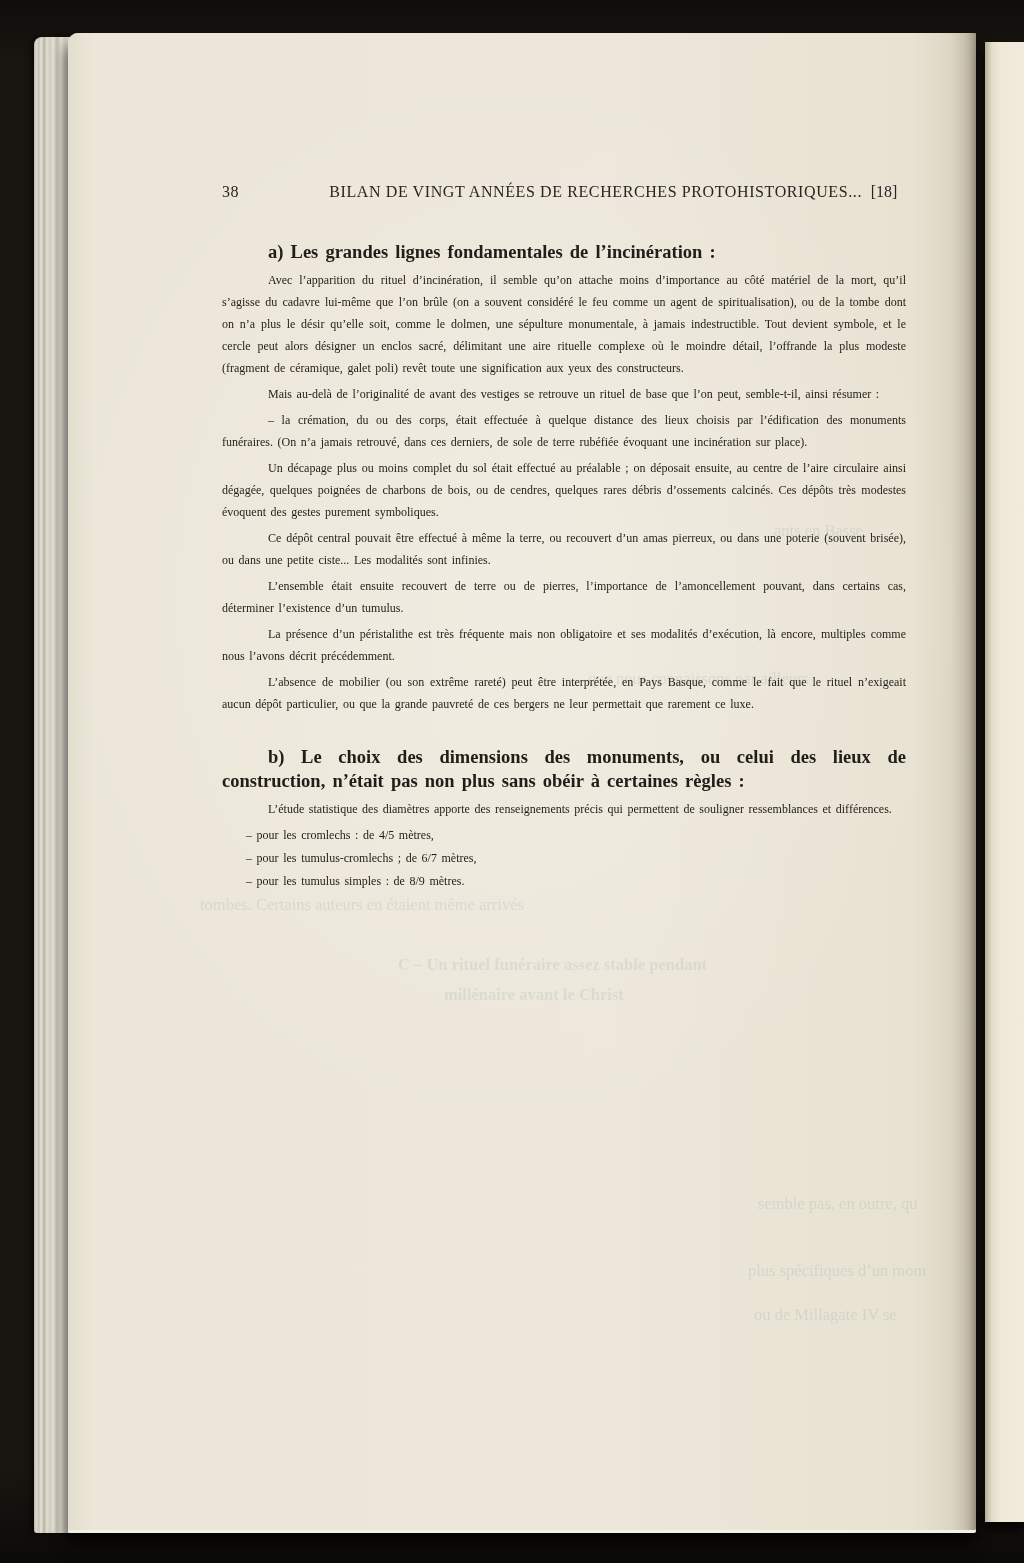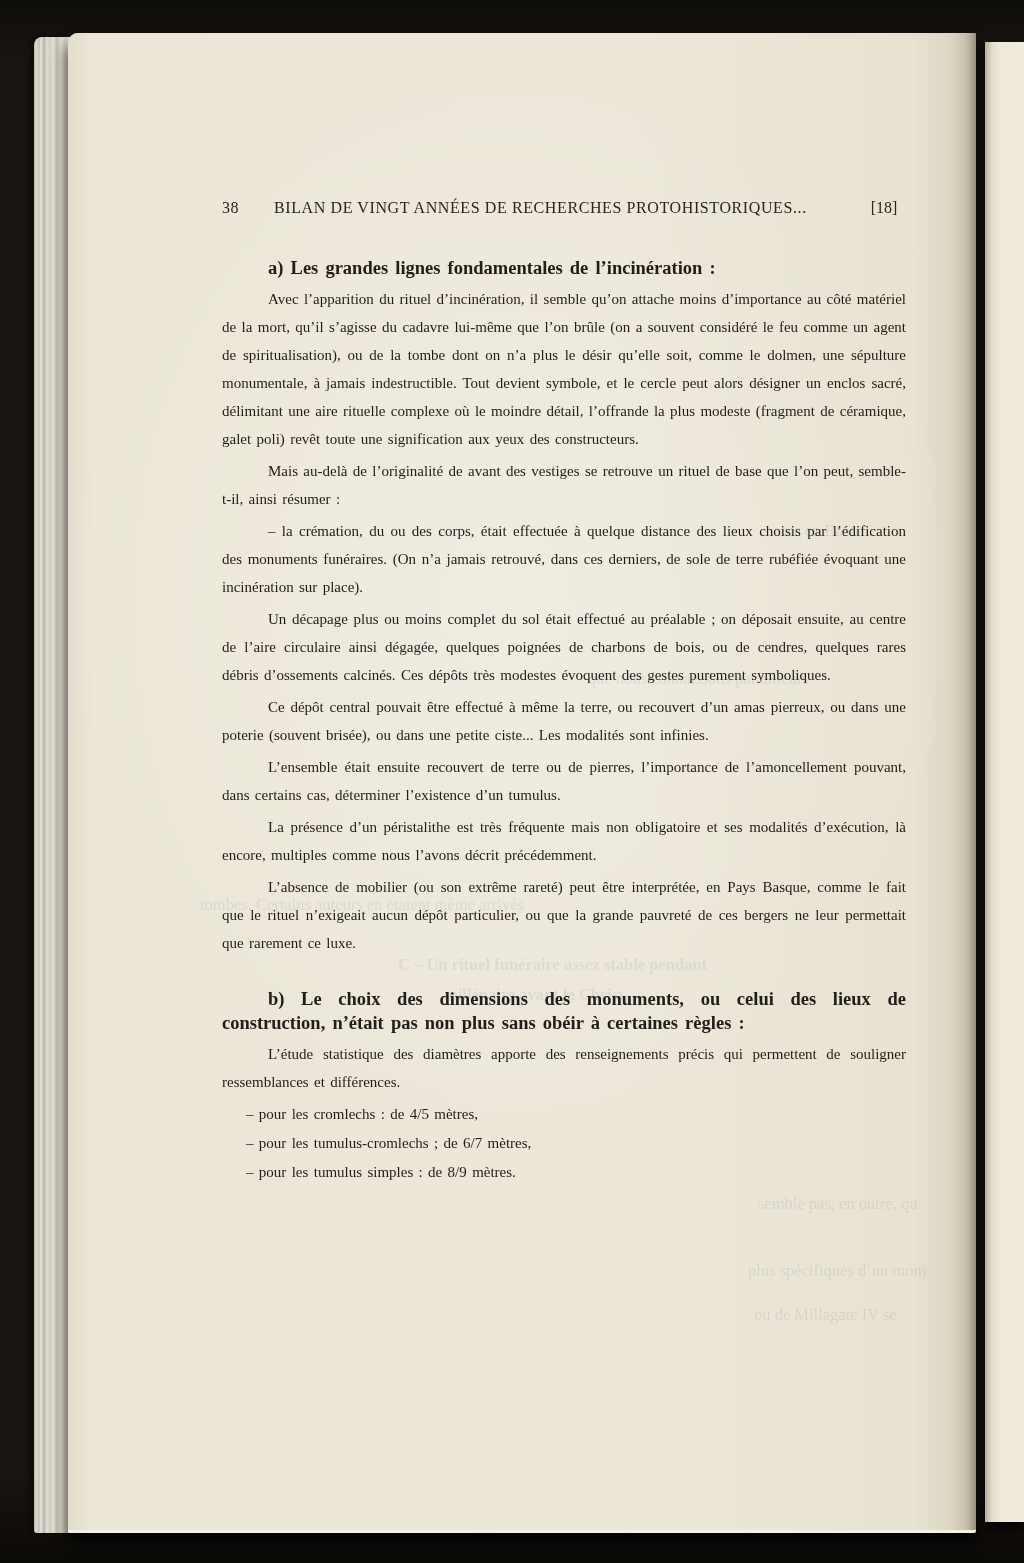--- a/index.html
+++ b/index.html
@@ -41,39 +41,39 @@
     border-radius:0 2px 2px 0;
   }
   
   .page-right{
     position:absolute;left:985px;top:42px;width:39px;height:1480px;
     background:linear-gradient(90deg,#b5ad97 0,#e4ddc9 7px,#efe9d9 16px,#f0ebdc 100%);
     box-shadow:0 8px 10px rgba(0,0,0,.8);
   }
   
   .content{
-    position:absolute;left:154px;top:166px;width:684px;
+    position:absolute;left:154px;top:150px;width:684px;
     color:#211d19;
   }
   .header{
     display:flex;align-items:baseline;
     font-size:16px;letter-spacing:.6px;color:#292521;
     margin-bottom:8px;
   }
   .header .pnum{width:52px;}
-  .header .rtitle{flex:1;text-align:left;white-space:nowrap;}
+  .header .rtitle{flex:1;text-align:right;white-space:nowrap;}
   .header .bracket{width:44px;text-align:center;letter-spacing:0;}
   .h-a,.h-b{
     font-size:18.5px;font-weight:bold;line-height:24.5px;
     text-indent:46px;text-align:justify;word-spacing:2.5px;
     margin:39px 0 4px 0;
   }
   .h-b{margin-top:30px;}
   p{
-    font-size:15px;line-height:28px;
+    font-size:12px;line-height:22px;
     text-align:justify;text-indent:46px;
     word-spacing:1.6px;
     margin:0 0 4px 0;
   }
   p.plain{text-align:left;}
   p.li{text-indent:24px;text-align:left;margin:0 0 1px 0;}
   
   .ghost{
     position:absolute;
     color:#5d7a92;opacity:.14;filter:blur(.7px);

